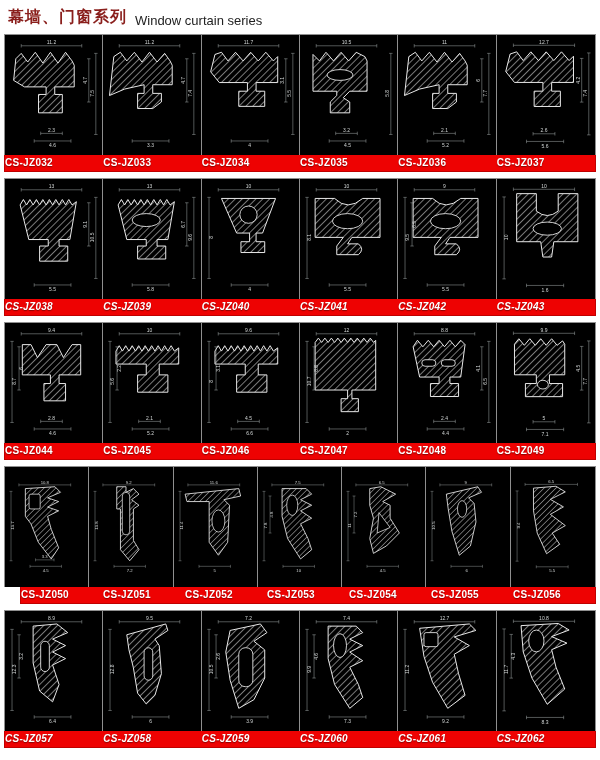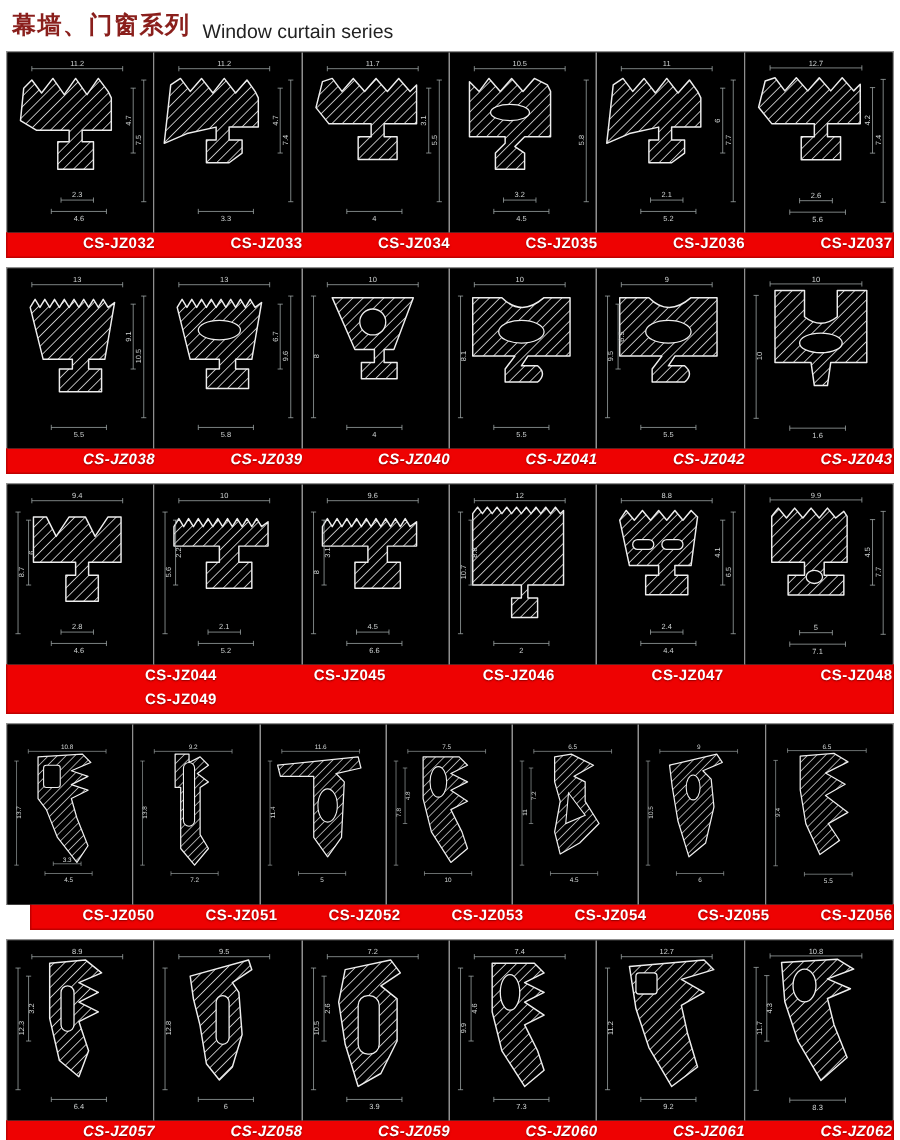--- a/index.html
+++ b/index.html
@@ -7,21 +7,21 @@
   .page{padding:5px 4px 0 4px;}
   .hdr{display:flex;align-items:flex-end;gap:8px;padding:2px 2px 6px 4px;}
   .hdr .cn{font-size:16px;font-weight:bold;color:#8a1f1c;letter-spacing:1px;}
   .hdr .en{font-size:13px;color:#222222;}
   .catalog-row{margin-bottom:6px;}
   .cells{display:grid;background:#000;border:1px solid #8f8f8f;border-bottom:none;}
   .profile-cell{background:#000;border-right:1px solid #8f8f8f;height:120px;position:relative;}
   .profile-cell:last-child{border-right:none;}
   .profile-cell svg{width:100%;height:100%;display:block;}
   .code-bar{display:grid;background:#ee0202;border:1px solid #c00000;border-top:none;}
-  .code-bar span{color:#ffffff;font-size:10px;font-weight:bold;text-align:right;
+  .code-bar span{color:#ffffff;font-size:10px;font-weight:bold;text-align:left;
     padding:2px 0 3px 0;text-shadow:0 1px 1px rgba(60,0,0,.55);letter-spacing:.3px;}
 </style>
 </head>
 <body>
 
 <svg width="0" height="0" style="position:absolute" aria-hidden="true">
   <defs>
     <pattern id="hatch" width="4.5" height="4.5" patternUnits="userSpaceOnUse" patternTransform="rotate(45)">
       <rect width="4.5" height="4.5" fill="#000000"></rect>
       <line x1="0" y1="0" x2="0" y2="4.5" stroke="#c9c9c9" stroke-width="1.1"></line>
@@ -462,21 +462,21 @@
               <line x1="33" y1="85.4" x2="33" y2="88.6" stroke="#a8b0b0" stroke-width="0.45"></line>
               <line x1="53" y1="85.4" x2="53" y2="88.6" stroke="#a8b0b0" stroke-width="0.45"></line>
               <text x="43" y="85.4" fill="#d2d6d6" font-size="4.6" text-anchor="middle" font-family="Liberation Sans, sans-serif">5</text>
               <line x1="27" y1="94" x2="61" y2="94" stroke="#a8b0b0" stroke-width="0.45"></line>
               <line x1="27" y1="92.4" x2="27" y2="95.6" stroke="#a8b0b0" stroke-width="0.45"></line>
               <line x1="61" y1="92.4" x2="61" y2="95.6" stroke="#a8b0b0" stroke-width="0.45"></line>
               <text x="44" y="100" fill="#d2d6d6" font-size="4.6" text-anchor="middle" font-family="Liberation Sans, sans-serif">7.1</text>
             </svg>
           </div>
         </div>
-        <div class="code-bar" style="grid-template-columns: repeat(5, 1fr); padding-left: 27px;">
+        <div class="code-bar" style="grid-template-columns: repeat(6, 1fr);">
           <span>CS-JZ044</span>
           <span>CS-JZ045</span>
           <span>CS-JZ046</span>
           <span>CS-JZ047</span>
           <span>CS-JZ048</span>
           <span>CS-JZ049</span>
         </div>
       </div>
       <div class="catalog-row">
         <div class="cells" style="grid-template-columns: repeat(7, 1fr);">

